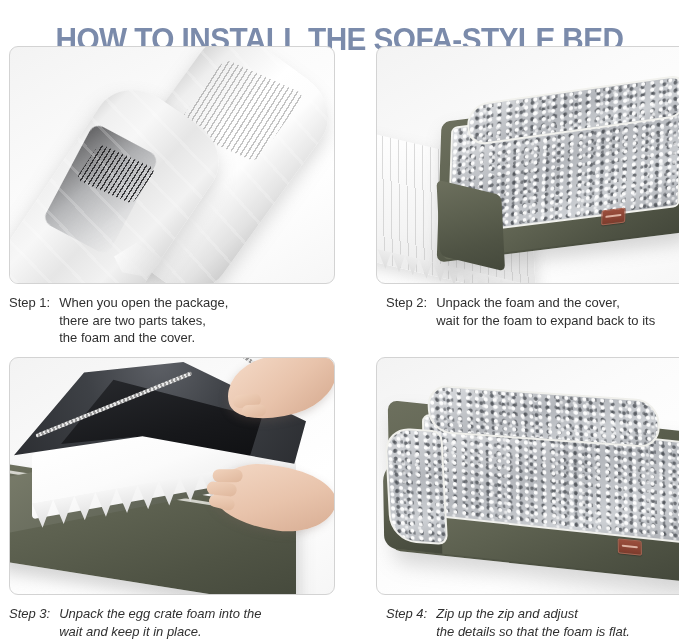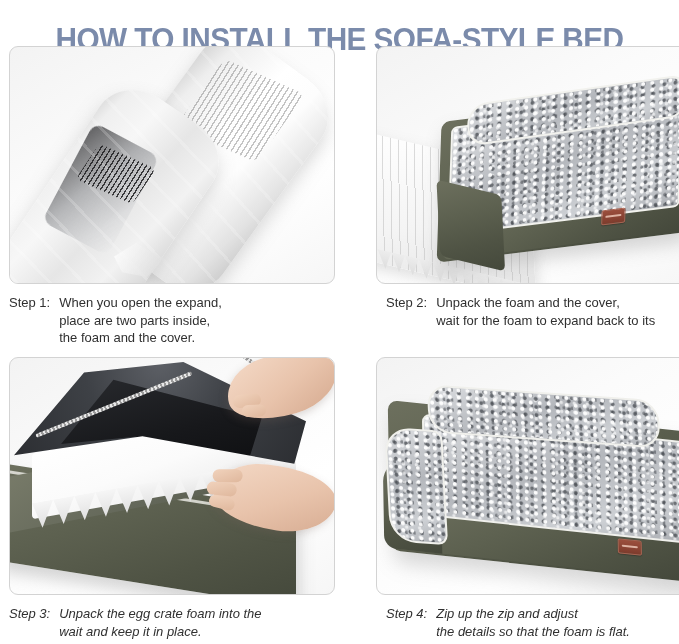--- a/index.html
+++ b/index.html
@@ -481,22 +481,22 @@
         </div>
         <div class="roll roll-front">
           <div class="roll-sheen"></div>
         </div>
         <div class="roll-tail"></div>
       </div>
     </div>
     <div class="caption">
       <span class="step-label">Step 1:</span>
       <span class="step-lines">
-        <div>When you open the expand,</div>
-        <div>place are two parts inside,</div>
+        <div>When you open the package,</div>
+        <div>there are two parts takes,</div>
         <div>the foam and the cover.</div>
       </span>
     </div>
   </div>
 
   <div class="step-cell col-right row-top">
     <div class="photo-frame">
       <div class="photo-stage">
         <div class="p2-foam"></div>
         <div class="p2-cover olive">

